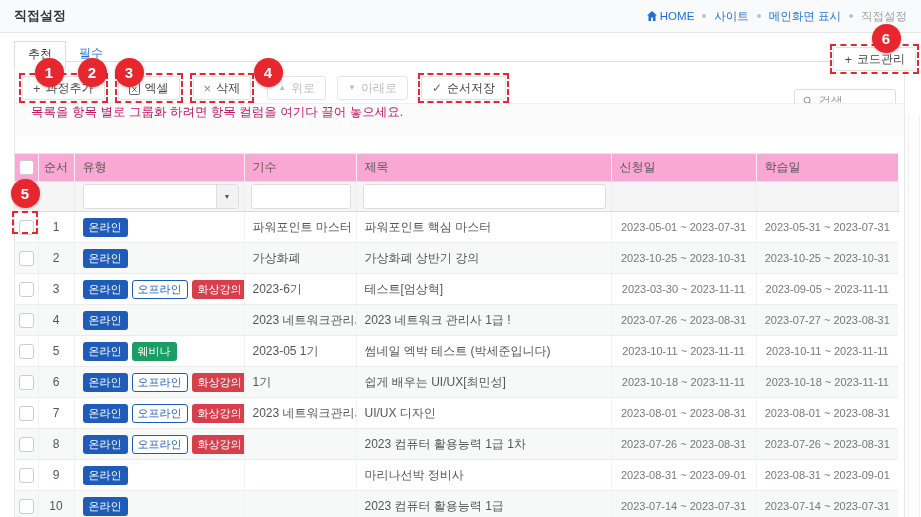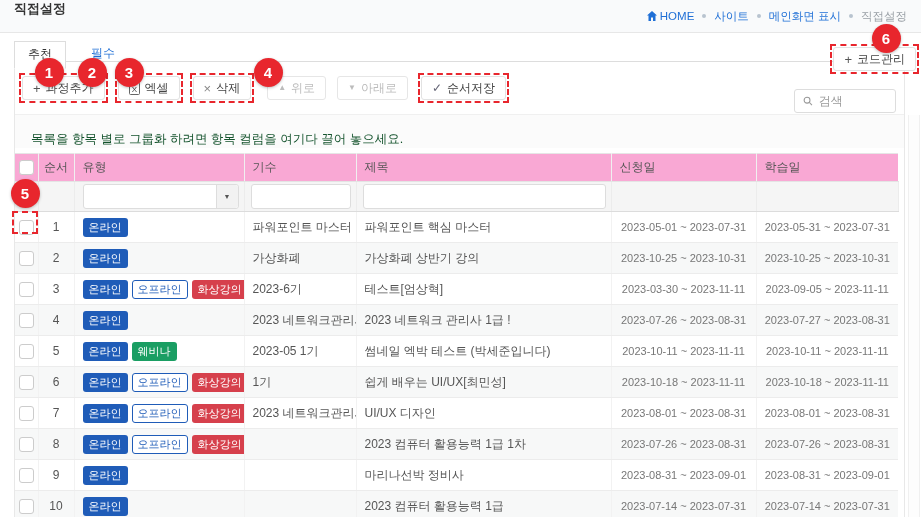--- a/index.html
+++ b/index.html
@@ -1,30 +1,30 @@
 <!DOCTYPE html>
 <html style="--annotation-red: #e8262d; --badge-online: #1f5cb8; --badge-video: #d6404c; --badge-webinar: #1a9e63; --link-blue: #1f6fd6;"><head>
 <meta charset="utf-8">
 <style>
   * { margin:0; padding:0; box-sizing:border-box; }
   body { font-family:"Liberation Sans","DejaVu Sans",sans-serif; background:#fff; }
   .page { position:relative; width:921px; height:517px; background:#fff; overflow:hidden; }
 
   
   .topbar { position:absolute; top:0; left:0; width:921px; height:33px; background:#f9fafb;
-            border-bottom:1px solid #e7e7e7; display:flex; 
+            border-bottom:1px solid #e7e7e7; display:flex; align-items:center;
             justify-content:space-between; padding:0 14px; }
   .page-title { font-size:13px; font-weight:bold; color:#333; }
   .breadcrumb { display:flex; align-items:center; gap:8px; font-size:11.5px; }
   .crumb-link { color:var(--link-blue,#1f6fd6); text-decoration:none; display:inline-flex; align-items:center; gap:3px; }
   .crumb-current { color:#9aa0a6; }
   .bc-dot { width:4px; height:4px; border-radius:50%; background:#b9c3cf; display:inline-block; }
 
   
-  .tabs { position:absolute; top:41px; left:14px; display:flex; z-index:2;gap:12px; }
+  .tabs { position:absolute; top:41px; left:14px; display:flex; z-index:2; }
   .tab-active { background:#fff; border:1px solid #ddd; border-bottom:1px solid #fff;
                 padding:4px 13px 5px; font-size:12px; color:#333; }
   .tab-link { padding:4px 13px 5px; font-size:12px; color:var(--link-blue,#1f6fd6); cursor:pointer; }
 
   
   .panel { position:absolute; top:61px; left:14px; width:891px; height:456px; background:#fff;
            border-top:1px solid #ddd; border-left:1px solid #e8e8e8; border-right:1px solid #e8e8e8; }
 
   
   .toolbar { position:absolute; top:11px; left:4px; display:flex; align-items:center; gap:7px; }
@@ -39,23 +39,23 @@
   .annot { border:2px dashed var(--annotation-red,#e8262d); padding:1px; display:inline-flex; background:transparent; }
 
   
   .search-box { position:absolute; top:27px; right:8px; width:102px; height:24px; background:#fff;
                 border:1px solid #ddd; border-radius:3px; display:flex; align-items:center;
                 padding:0 8px; gap:6px; }
   .search-box input { border:none; outline:none; width:100%; font-size:12px; color:#333; background:transparent; }
   .search-box input::placeholder { color:#999; }
 
   
-  .hint-bar { position:absolute; top:52px; left:0; width:889px; height:34px; background:#fbfbfb;
-              border-top:1px solid #f0f0f0; display:flex; align-items:flex-end; padding-left:16px;
-              font-size:12.5px; color:#14532d; }
+  .hint-bar { position:absolute; top:41px; left:0; width:889px; height:34px; background:#fbfbfb;
+              border-top:1px solid #f0f0f0; display:flex; align-items:flex-start; padding-left:16px;
+              font-size:12.5px; color:#be185d; }
 
   
   .grid-wrap { position:absolute; top:91px; left:0; width:883px; }
   table { border-collapse:collapse; table-layout:fixed; width:883px; }
   col.c1{width:23px} col.c2{width:36px} col.c3{width:170px} col.c4{width:112px}
   col.c5{width:255px} col.c6{width:145px} col.c7{width:142px}
   th { height:28px; font-size:12px; font-weight:normal; color:#555; text-align:left;
        padding:0 0 0 8px; border-top:1px solid #e6e6e6; border-bottom:1px solid #e4e4e4;
        border-right:1px solid #f0f0f0; background:#f9a8d4; }
   th.center, td.center { text-align:center; padding:0; }

